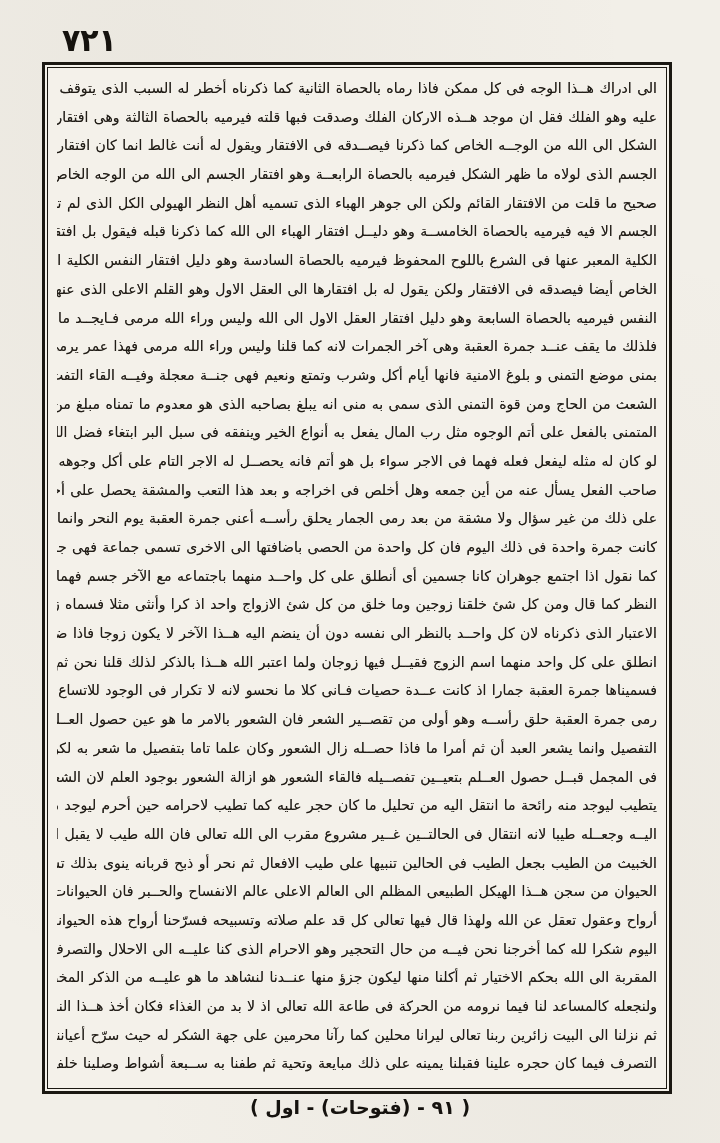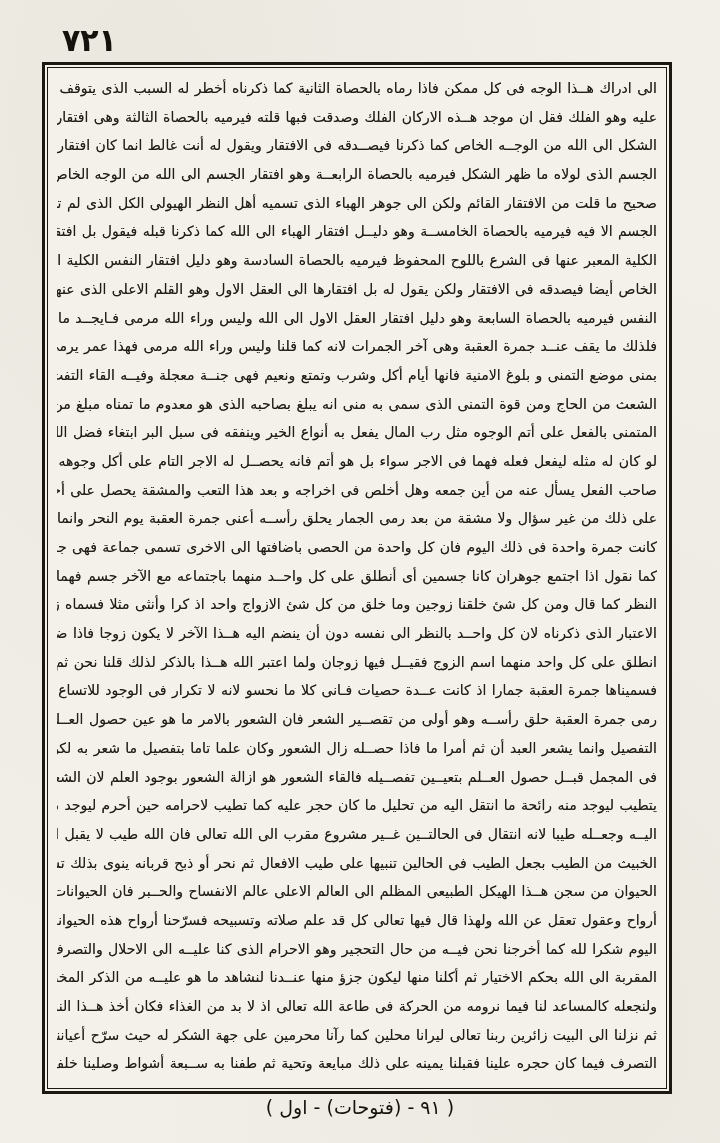--- a/index.html
+++ b/index.html
@@ -63,21 +63,21 @@
   }
   
   .tline::after{content:"";display:inline-block;width:100%;}
   .footer-signature{
     position:absolute;
     left:0;right:0;
     top:1096px;
     text-align:center;
     direction:rtl;
     font-size:19px;
-    font-weight:normal;
+    font-weight:bold;
     color:#15120e;
     letter-spacing:1px;
   }
 </style>
 </head>
 <body>
 
 <div class="scan-noise"></div>
 
 <div class="page-number">٧٢١</div>

